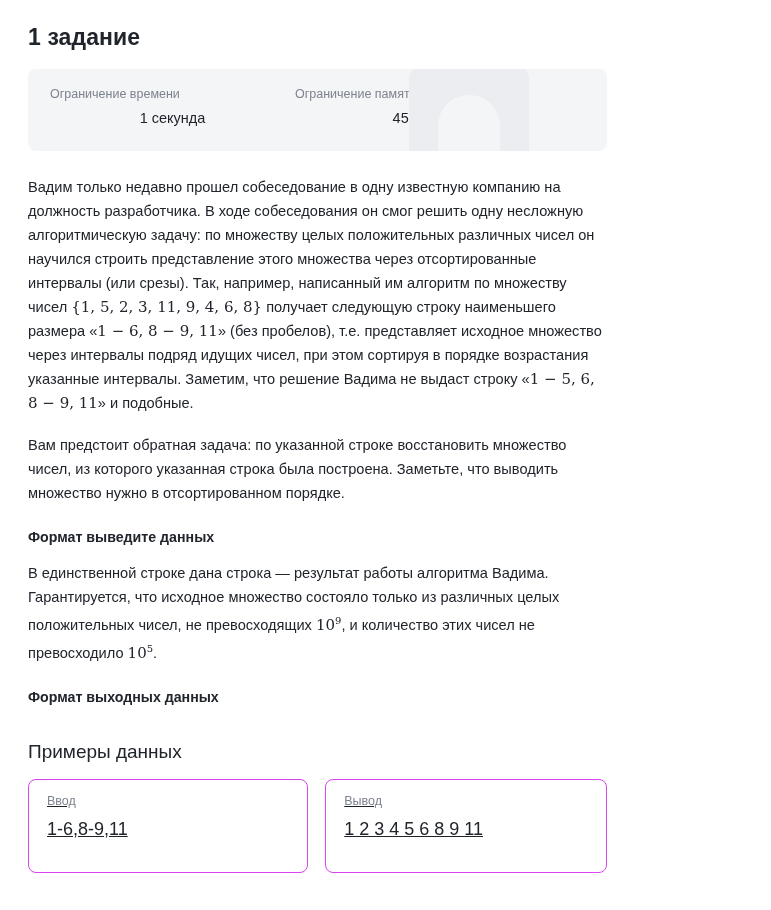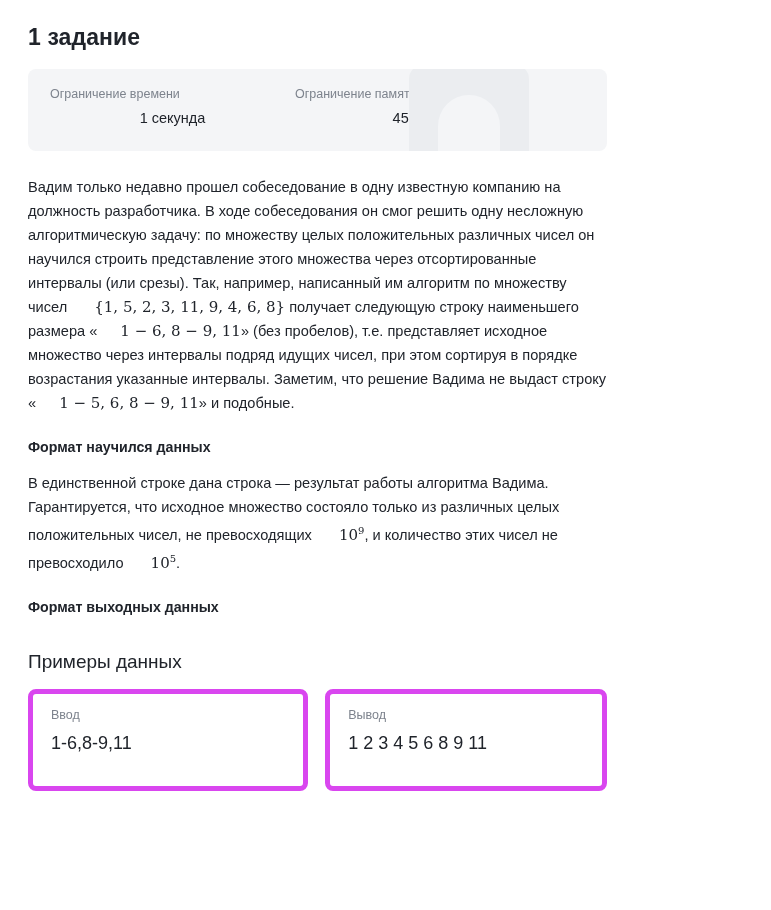--- a/index.html
+++ b/index.html
@@ -85,38 +85,38 @@
   }
   .section-head {
     font-size: 14.2px;
     font-weight: bold;
     color: #20242b;
     margin: 24px 0 16px 0;
   }
   .mathy {
     font-family: "DejaVu Serif", "Liberation Serif", serif;
     font-size: 15px;
-    margin-left: 23px;
   }
   .mathy sup { font-size: 10px; }
   .examples-title {
     font-size: 19px;
     font-weight: normal;
     color: #20242b;
     margin: 36px 0 16px 0;
   }
   .examples-row {
     display: flex;
     gap: 17px;
   }
   .example-card {
-    border: 5px solid #d946ef;
+    border: 1px solid #d946ef;
     border-radius: 8px;
     padding: 14px 18px 32px 18px;
     min-height: 94px;
+    text-decoration: underline;
   }
   .example-card.input-card { width: 336px; }
   .example-card.output-card { width: 338px; }
   .example-label {
     font-size: 12.5px;
     color: #7d838d;
     margin-bottom: 11px;
   }
   .example-value {
     font-size: 18px;
@@ -140,23 +140,24 @@
     <div class="limit-block">
       <div class="limit-label">Ограничение памяти</div>
       <div class="limit-value">455 МБ</div>
     </div>
     <div class="card-deco"></div>
   </div>
 
   <div class="statement">
     <p><span>Вадим только недавно прошел собеседование в одну известную компанию на должность разработчика. В ходе собеседования он смог решить одну несложную алгоритмическую задачу: по множеству целых положительных различных чисел он научился строить представление этого множества через отсортированные интервалы (или срезы). Так, например, написанный им алгоритм по множеству чисел </span><span class="mathy">{1, 5, 2, 3, 11, 9, 4, 6, 8}</span><span> получает следующую строку наименьшего размера «</span><span class="mathy">1 − 6, 8 − 9, 11</span><span>» (без пробелов), т.е. представляет исходное множество через интервалы подряд идущих чисел, при этом сортируя в порядке возрастания указанные интервалы. Заметим, что решение Вадима не выдаст строку «</span><span class="mathy">1 − 5, 6, 8 − 9, 11</span><span>» и подобные.</span></p>
 
+    <p>Вам предстоит обратная задача: по указанной строке восстановить множество чисел, из которого указанная строка была построена. Заметьте, что выводить множество нужно в отсортированном порядке.</p>
   </div>
 
-  <div class="section-head">Формат научился данных</div>
+  <div class="section-head">Формат выведите данных</div>
   <div class="statement">
     <p><span>В единственной строке дана строка — результат работы алгоритма Вадима. Гарантируется, что исходное множество состояло только из различных целых положительных чисел, не превосходящих </span><span class="mathy"><span>10</span><sup>9</sup></span><span>, и количество этих чисел не превосходило </span><span class="mathy"><span>10</span><sup>5</sup></span><span>.</span></p>
   </div>
 
   <div class="section-head">Формат выходных данных</div>
 
   <h2 class="examples-title">Примеры данных</h2>
 
   <div class="examples-row">
     <div class="example-card input-card">

